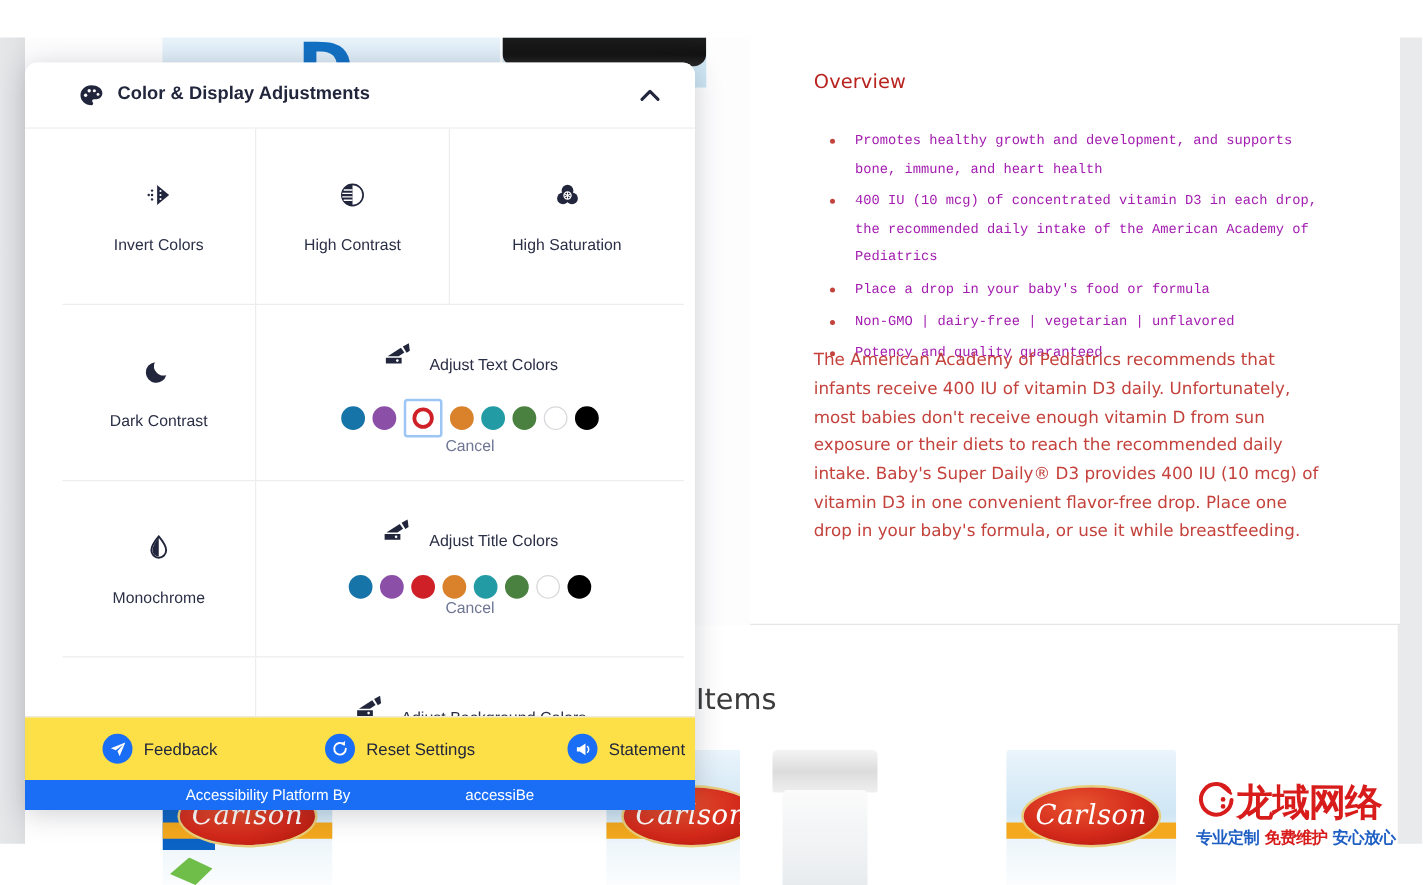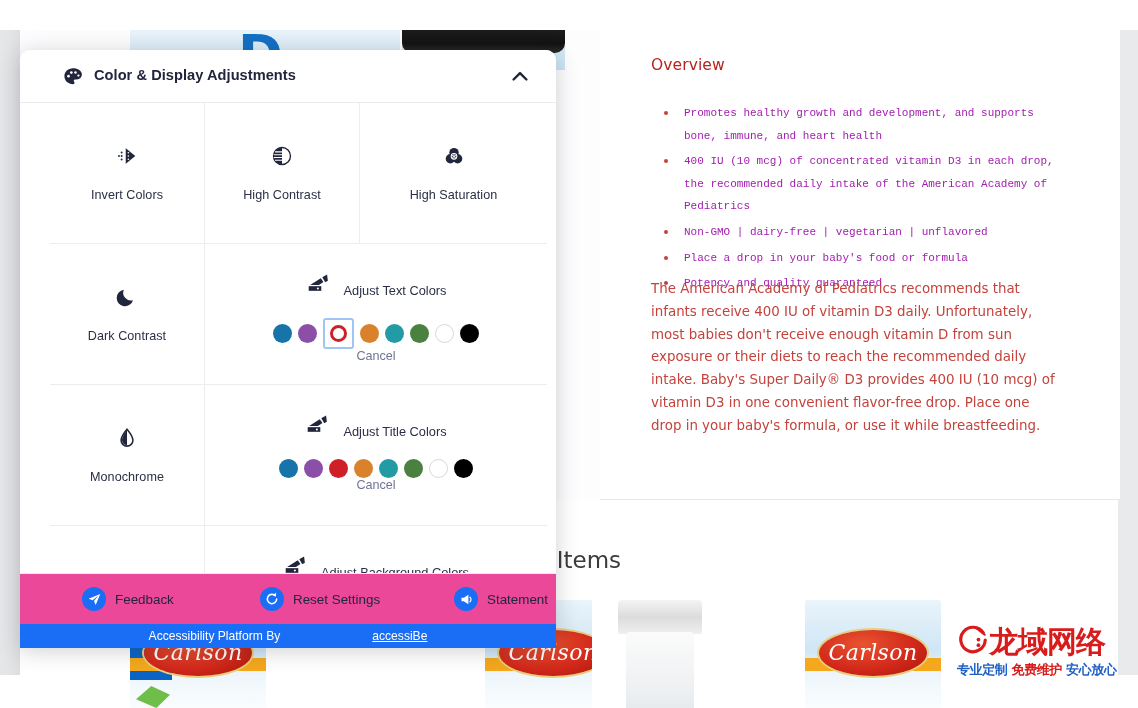--- a/index.html
+++ b/index.html
@@ -329,21 +329,21 @@
     color: #6f7693;
     cursor: pointer;
     text-align: center;
     font-family: "Liberation Sans", sans-serif;
   }
 
   
   .widget-footer {
     position: relative;
     height: 50px;
-    background: #ec4899;
+    background: #fde047;
     border-top: 1px solid #ececee;
   }
   .foot-item {
     position: absolute;
     top: 13px;
     display: flex;
     align-items: center;
     gap: 9px;
     cursor: pointer;
   }
@@ -370,21 +370,20 @@
     gap: 44px;
   }
   .brand-bar .bt {
     font-size: 12.1px;
     color: #ffffff;
     font-family: "Liberation Sans", sans-serif;
   }
   .brand-bar .bl {
     font-size: 12.1px;
     color: #ffffff;
-    text-decoration: underline;
     font-family: "Liberation Sans", sans-serif;
     cursor: pointer;
   }
 
   
   .watermark {
     position: absolute;
     left: 957px; top: 624px;
     width: 176px;
     user-select: none;
@@ -425,22 +424,22 @@
   </div>
   <div class="top-peek peek-b">
     <div class="cap"></div>
   </div>
 
   <div class="content-col">
     <div class="ov-title">Overview</div>
     <ul class="ov-list">
       <li>Promotes healthy growth and development, and supports bone, immune, and heart health</li>
       <li>400 IU (10 mcg) of concentrated vitamin D3 in each drop, the recommended daily intake of the American Academy of Pediatrics</li>
+      <li>Place a drop in your baby's food or formula</li>
       <li>Non-GMO | dairy-free | vegetarian | unflavored</li>
-      <li>Place a drop in your baby's food or formula</li>
       <li>Potency and quality guaranteed</li>
     </ul>
     <p class="ov-para">The American Academy of Pediatrics recommends that infants receive 400 IU of vitamin D3 daily. Unfortunately, most babies don't receive enough vitamin D from sun exposure or their diets to reach the recommended daily intake. Baby's Super Daily® D3 provides 400 IU (10 mcg) of vitamin D3 in one convenient flavor-free drop. Place one drop in your baby's formula, or use it while breastfeeding.</p>
   </div>
 
   <div class="items-section">
     <div class="items-heading">r Items</div>
 
     <div class="prod-card" style="left:110px;">
       <div class="prod-box">

